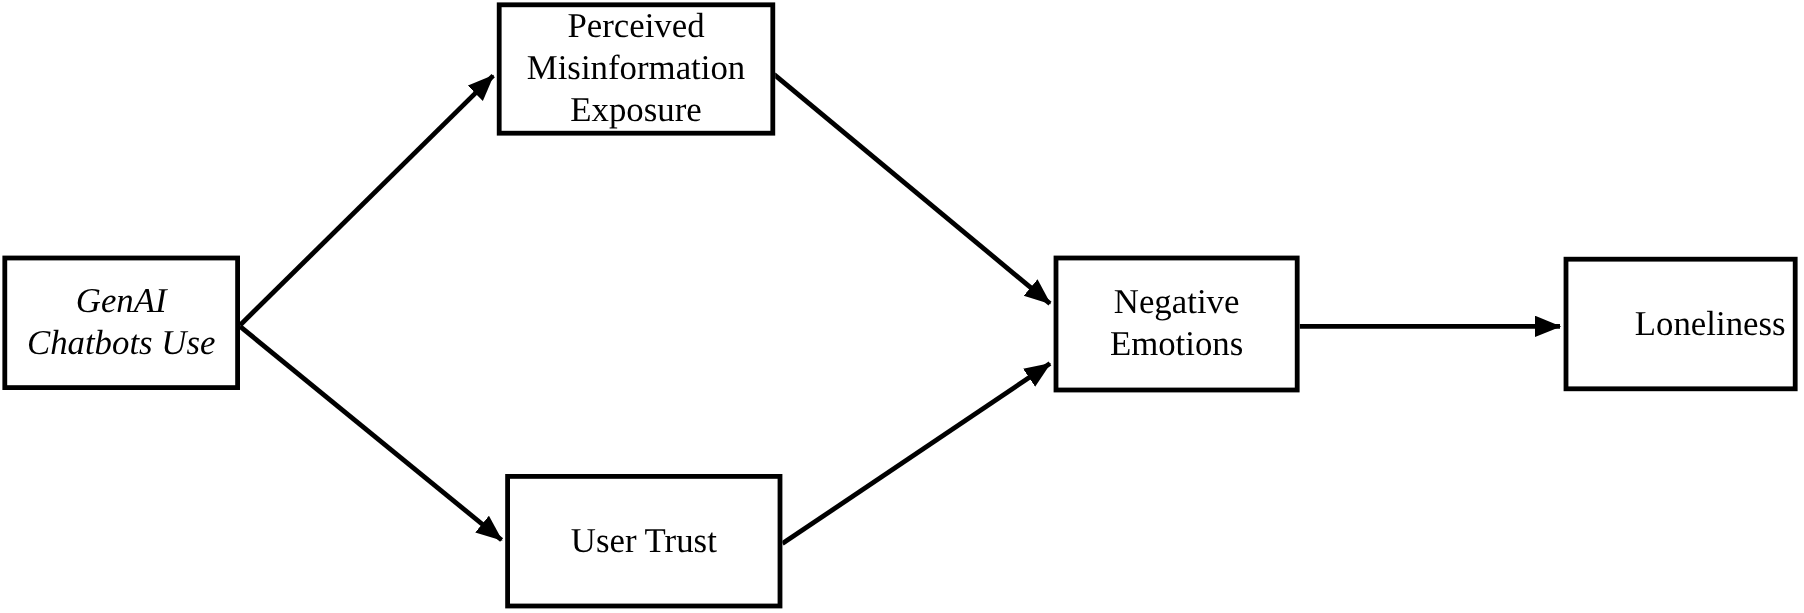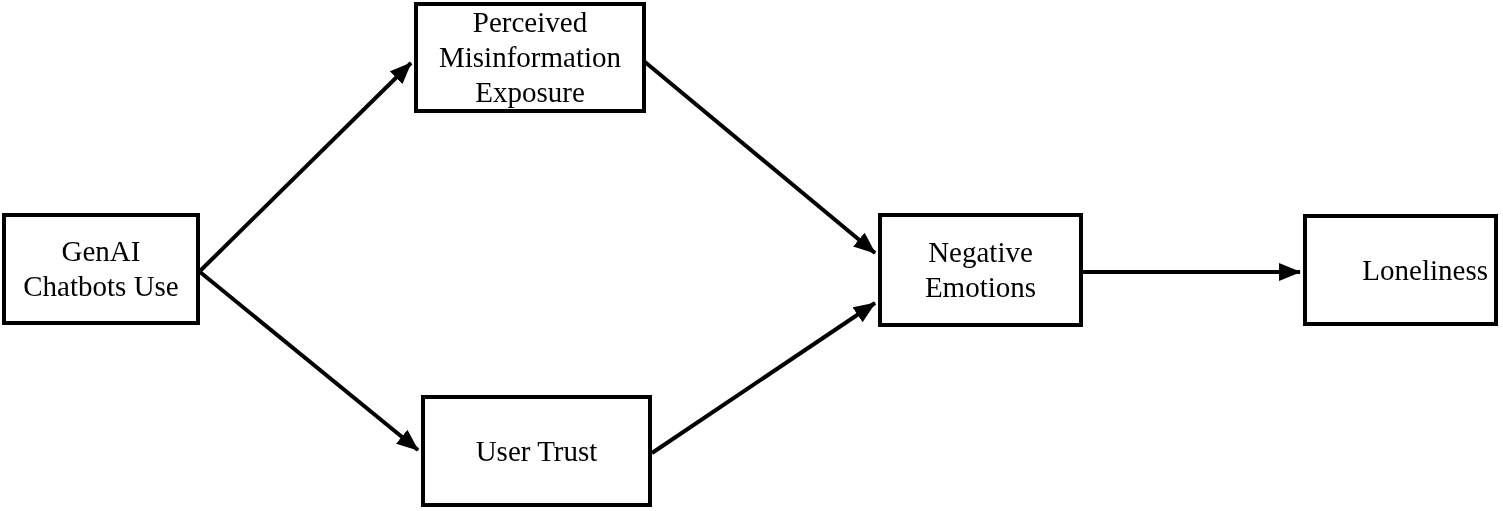--- a/index.html
+++ b/index.html
@@ -34,21 +34,21 @@
     border: 4px solid #000000;
     background: #ffffff;
     display: flex;
     align-items: center;
     justify-content: center;
     text-align: center;
     font-size: 29px;
     line-height: 1.2;
     padding: 2px 6px;
   }
-  .node-genai        { left: 2px;    top: 213px; width: 198px; height: 112px; }
+  .node-genai        { left: 2px;    top: 213px; width: 198px; height: 112px; font-style: italic; }
   .node-misinfo      { left: 414px;  top: 2px;   width: 232px; height: 111px; }
   .node-trust        { left: 421px;  top: 395px; width: 231px; height: 112px; }
   .node-negative     { left: 878px;  top: 213px; width: 205px; height: 114px; }
   .node-loneliness   { left: 1303px; top: 214px; width: 195px; height: 112px; justify-content: flex-end; }
 </style>
 </head>
 <body>
 
 <div class="canvas">
 

